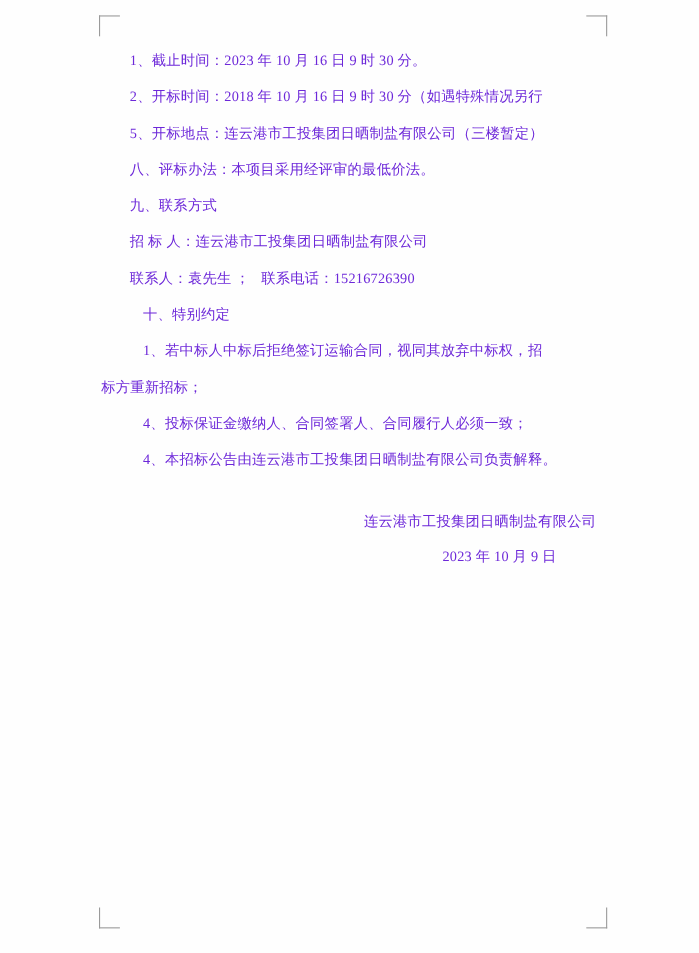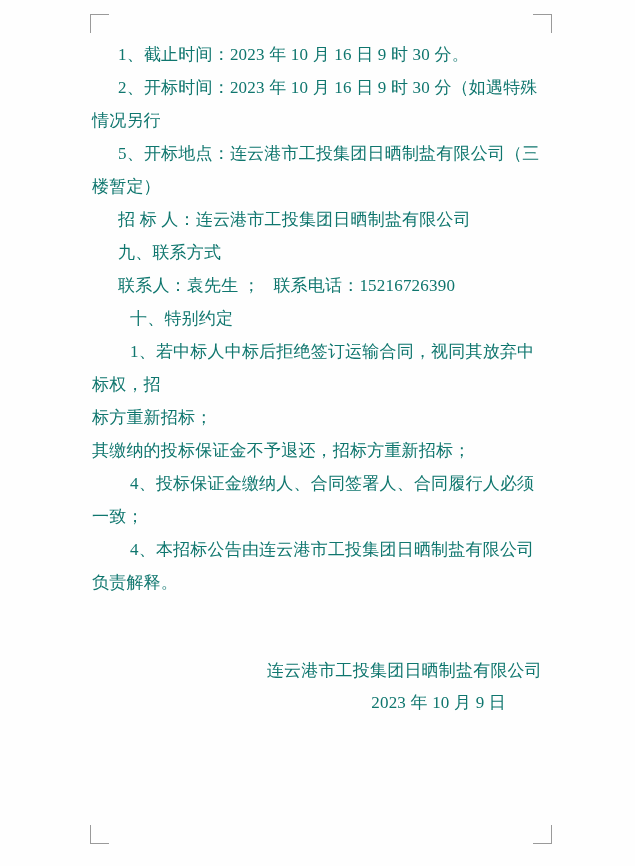--- a/index.html
+++ b/index.html
@@ -35,61 +35,61 @@
   .crop.br { bottom: 22px; right: 83px; border-right: 1px solid #9a9a9a; border-bottom: 1px solid #9a9a9a; }
 
   .content {
     position: absolute;
     top: 38px;
     left: 92px;
     width: 458px;
   }
 
   .line {
-    font-size: 17px;
+    font-size: 13px;
     line-height: 33px;
     letter-spacing: 0.2px;
     white-space: pre-wrap;
-    color: #0f766e;
+    color: #6d28d9;
   }
 
   .indent-1 { text-indent: 26px; }
   .indent-2 { text-indent: 38px; }
   .no-indent { text-indent: 0; }
 
   .sign {
-    margin-top: 56px;
+    margin-top: 24px;
     text-align: right;
     padding-right: 8px;
   }
   .sign .line { line-height: 32px; }
   .sign-date { padding-right: 36px; text-align: right; }
 </style>
 </head>
 <body>
 
 <div class="page">
 
   <div class="crop tl"></div>
   <div class="crop tr"></div>
   <div class="crop bl"></div>
   <div class="crop br"></div>
 
   <div class="content">
 
     <div class="line indent-1">1、截止时间：2023 年 10 月 16 日 9 时 30 分。</div>
-    <div class="line indent-1">2、开标时间：2023 年 10 月 16 日 9 时 30 分（如遇特殊情况另行</div>
+    <div class="line indent-1">2、开标时间：2018 年 10 月 16 日 9 时 30 分（如遇特殊情况另行</div>
     <div class="line indent-1">5、开标地点：连云港市工投集团日晒制盐有限公司（三楼暂定）</div>
+    <div class="line indent-1">八、评标办法：本项目采用经评审的最低价法。</div>
+    <div class="line indent-1">九、联系方式</div>
     <div class="line indent-1">招 标 人：连云港市工投集团日晒制盐有限公司</div>
-    <div class="line indent-1">九、联系方式</div>
     <div class="line indent-1">联系人：袁先生 ；   联系电话：15216726390</div>
     <div class="line indent-2">十、特别约定</div>
     <div class="line indent-2">1、若中标人中标后拒绝签订运输合同，视同其放弃中标权，招</div>
     <div class="line no-indent">标方重新招标；</div>
-    <div class="line no-indent">其缴纳的投标保证金不予退还，招标方重新招标；</div>
     <div class="line indent-2">4、投标保证金缴纳人、合同签署人、合同履行人必须一致；</div>
     <div class="line indent-2">4、本招标公告由连云港市工投集团日晒制盐有限公司负责解释。</div>
 
     <div class="sign">
       <div class="line">连云港市工投集团日晒制盐有限公司</div>
       <div class="line sign-date">2023 年 10 月 9 日</div>
     </div>
 
   </div>
 </div>

